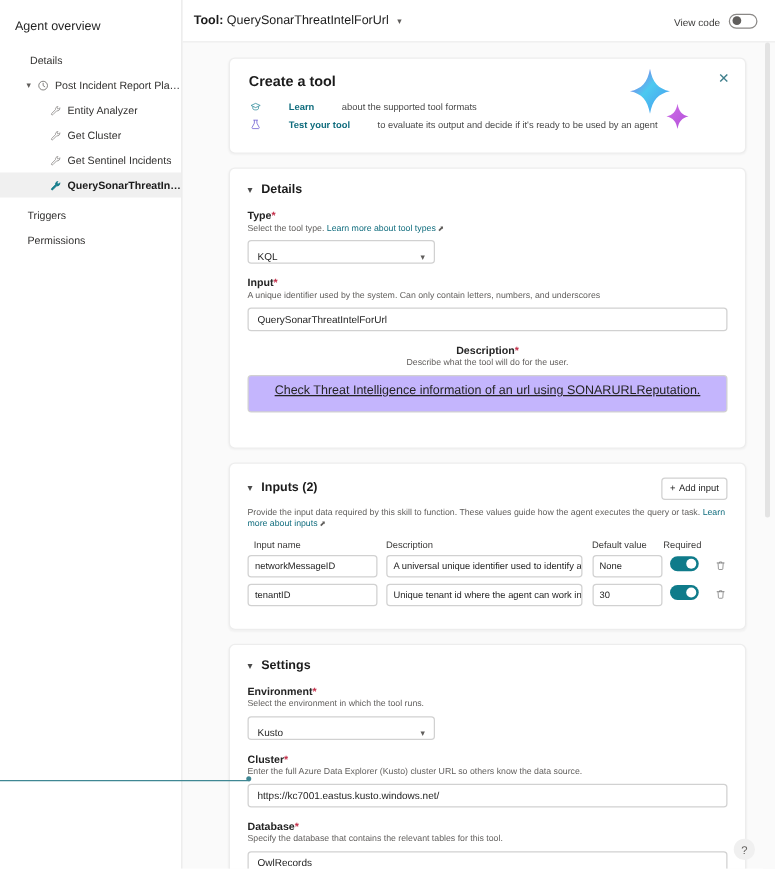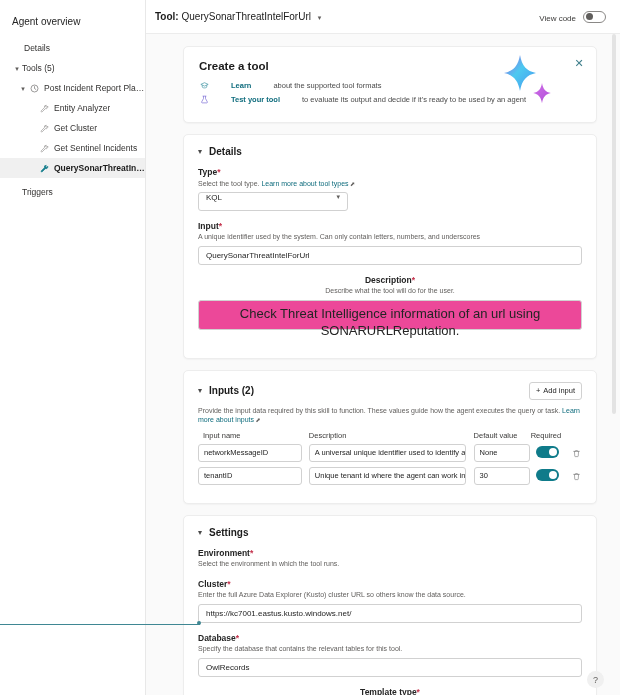--- a/index.html
+++ b/index.html
@@ -111,27 +111,28 @@
   .extlink { font-size: 6px; margin-left: 1.5px; }
 
   .textbox {
     width: 100%; height: 19px; border: 1px solid #d1d1d1; border-radius: 3px;
     background: #ffffff; font-size: 8px; color: #242424;
     padding: 0 7px; font-family: "Liberation Sans", sans-serif;
     display: flex; align-items: center;
   }
   .textarea {
     width: 100%; height: 30px; border: 1px solid #d1d1d1; border-radius: 3px;
-    background: #ec4899; font-size: 13px; color: #242424; padding: 5px 7px;
+    background: #c4b5fd; font-size: 10px; color: #242424; padding: 5px 7px;
     line-height: 1.3;
+    text-decoration: underline;
   }
   .select {
     width: 150px; height: 19px; border: 1px solid #d1d1d1; border-radius: 3px;
     background: #ffffff; font-size: 8px; color: #242424;
-    padding: 0 7px; display: flex; align-items: flex-start; cursor: pointer;
+    padding: 0 7px; display: flex; align-items: flex-end; cursor: pointer;
     position: relative;
   }
   .select .sc { margin-left: auto; color: #605e5c; font-size: 7px; }
 
   
   .btn-add {
     height: 18px; border: 1px solid #d1d1d1; border-radius: 3px; background: #ffffff;
     font-size: 7.5px; color: #242424; padding: 0 6px;
     display: inline-flex; align-items: center; gap: 3px; cursor: pointer;
     font-family: "Liberation Sans", sans-serif;
@@ -194,24 +195,20 @@
 <div class="app">
 
   <nav class="sidebar">
     <div class="nav-head">Agent overview</div>
 
     <div class="nav-row lvl1">
       <span class="chev"></span>
       <span class="nav-label">Details</span>
     </div>
 
-    <div class="nav-row lvl2">
-      <span class="chev">▾</span>
-      <span class="nav-label">Tools (5)</span>
-    </div>
 
     <div class="nav-row lvl3" style="padding-left:18px">
       <span class="chev">▾</span>
       <span class="ico">
         <svg width="9" height="9" viewBox="0 0 16 16">
             <circle cx="8" cy="8" r="6.2" fill="none" stroke="#605e5c" stroke-width="1.1"></circle>
             <path d="M8 4.6V8l2.3 1.6" fill="none" stroke="#605e5c" stroke-width="1.1" stroke-linecap="round"></path>
           </svg>
       </span>
       <span class="nav-label" style="padding-left:3px">Post Incident Report Planner</span>
@@ -252,20 +249,24 @@
           </svg>
       </span>
       <span class="nav-label" style="padding-left:3px">QuerySonarThreatIntelForUrl</span>
     </div>
 
     <div class="nav-row lvl2" style="margin-top:4px">
       <span class="chev"></span>
       <span class="nav-label">Triggers</span>
     </div>
 
+    <div class="nav-row lvl2">
+      <span class="chev"></span>
+      <span class="nav-label">Permissions</span>
+    </div>
   </nav>
 
   <div class="main">
 
     <div class="topbar">
       <div class="topbar-title">
         <b>Tool:</b>
         <span>QuerySonarThreatIntelForUrl</span>
         <span class="caret-dn">▾</span>
       </div>
@@ -421,20 +422,24 @@
 
       <div class="card sect">
         <div class="sect-head">
           <span class="chev2">▾</span>
           <span class="sect-title">Settings</span>
         </div>
 
         <div class="field">
           <div class="lbl"><span>Environment</span><span class="req">*</span></div>
           <div class="hint">Select the environment in which the tool runs.</div>
+          <div class="select">
+            <span>Kusto</span>
+            <span class="sc">▾</span>
+          </div>
         </div>
 
         <div class="field">
           <div class="lbl"><span>Cluster</span><span class="req">*</span></div>
           <div class="hint">Enter the full Azure Data Explorer (Kusto) cluster URL so others know the data source.</div>
           <div class="textbox">https://kc7001.eastus.kusto.windows.net/</div>
         </div>
 
         <div class="field">
           <div class="lbl"><span>Database</span><span class="req">*</span></div>

